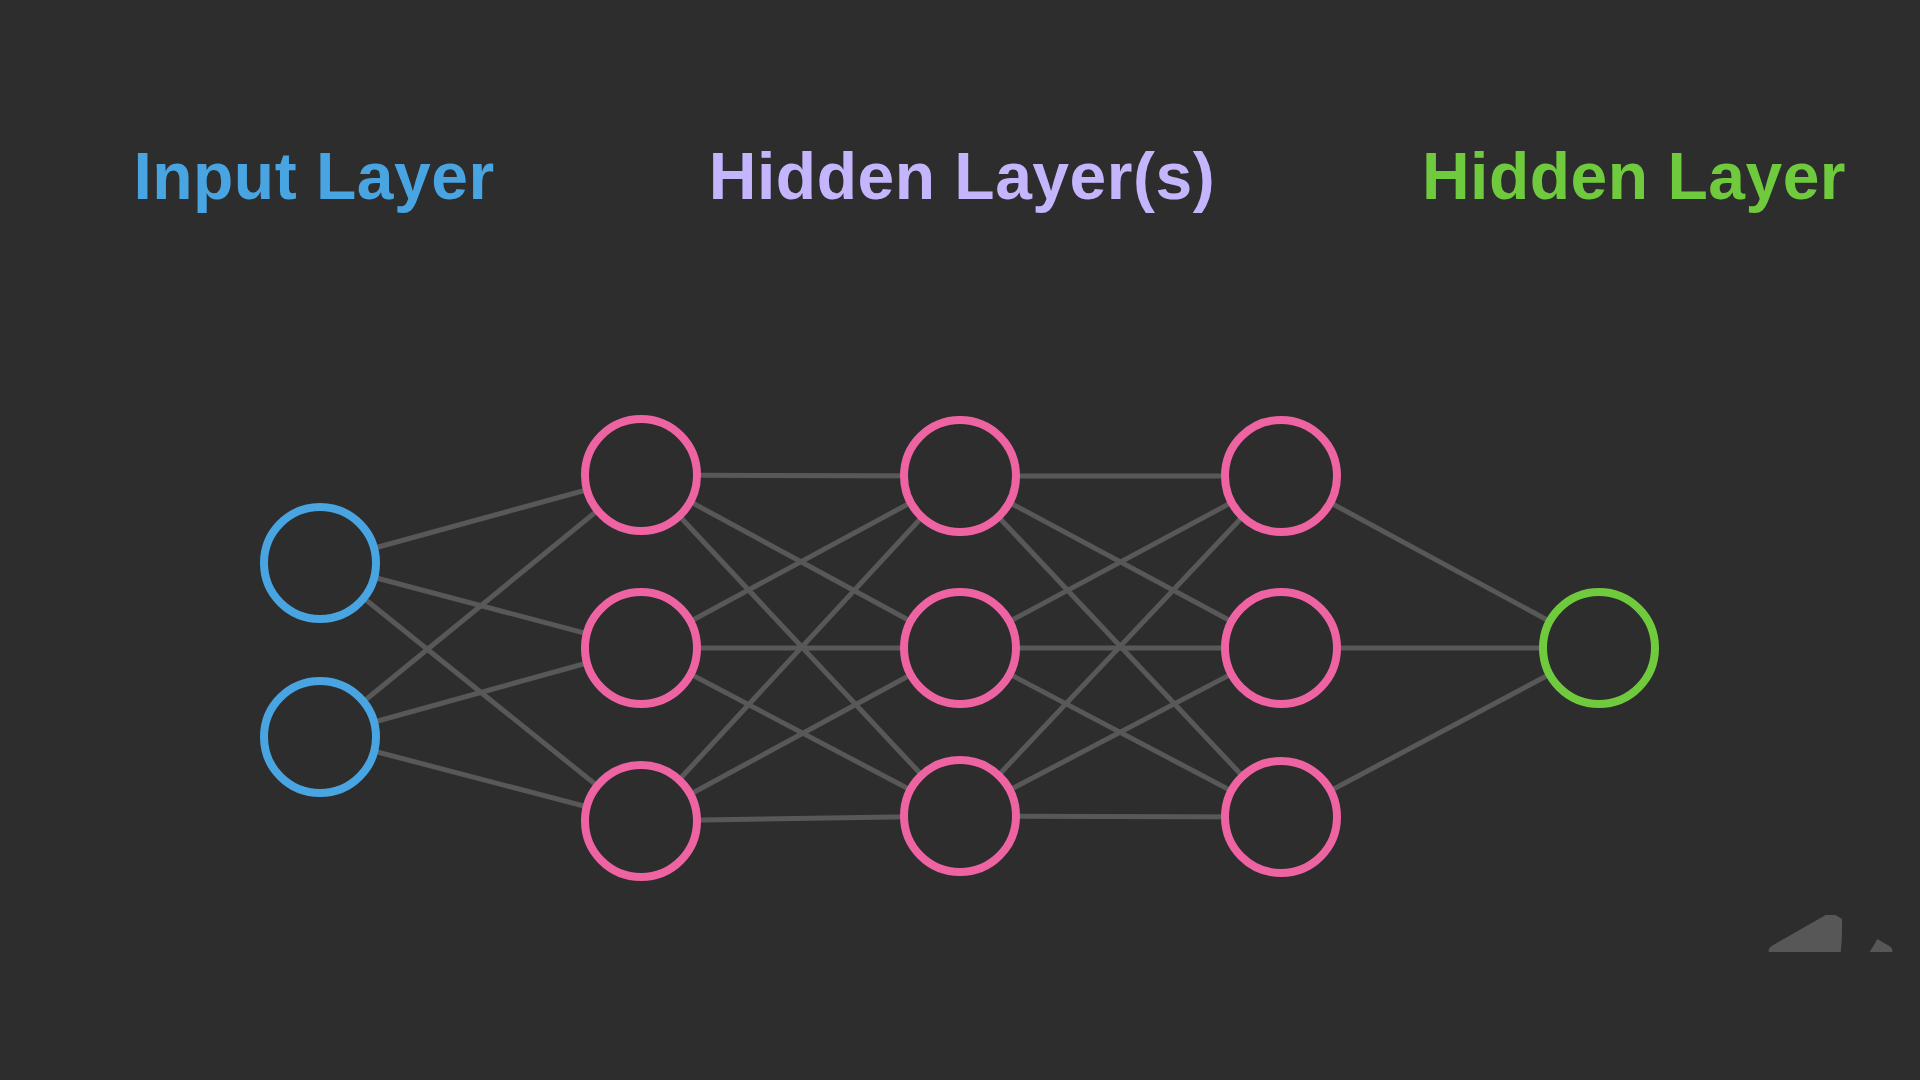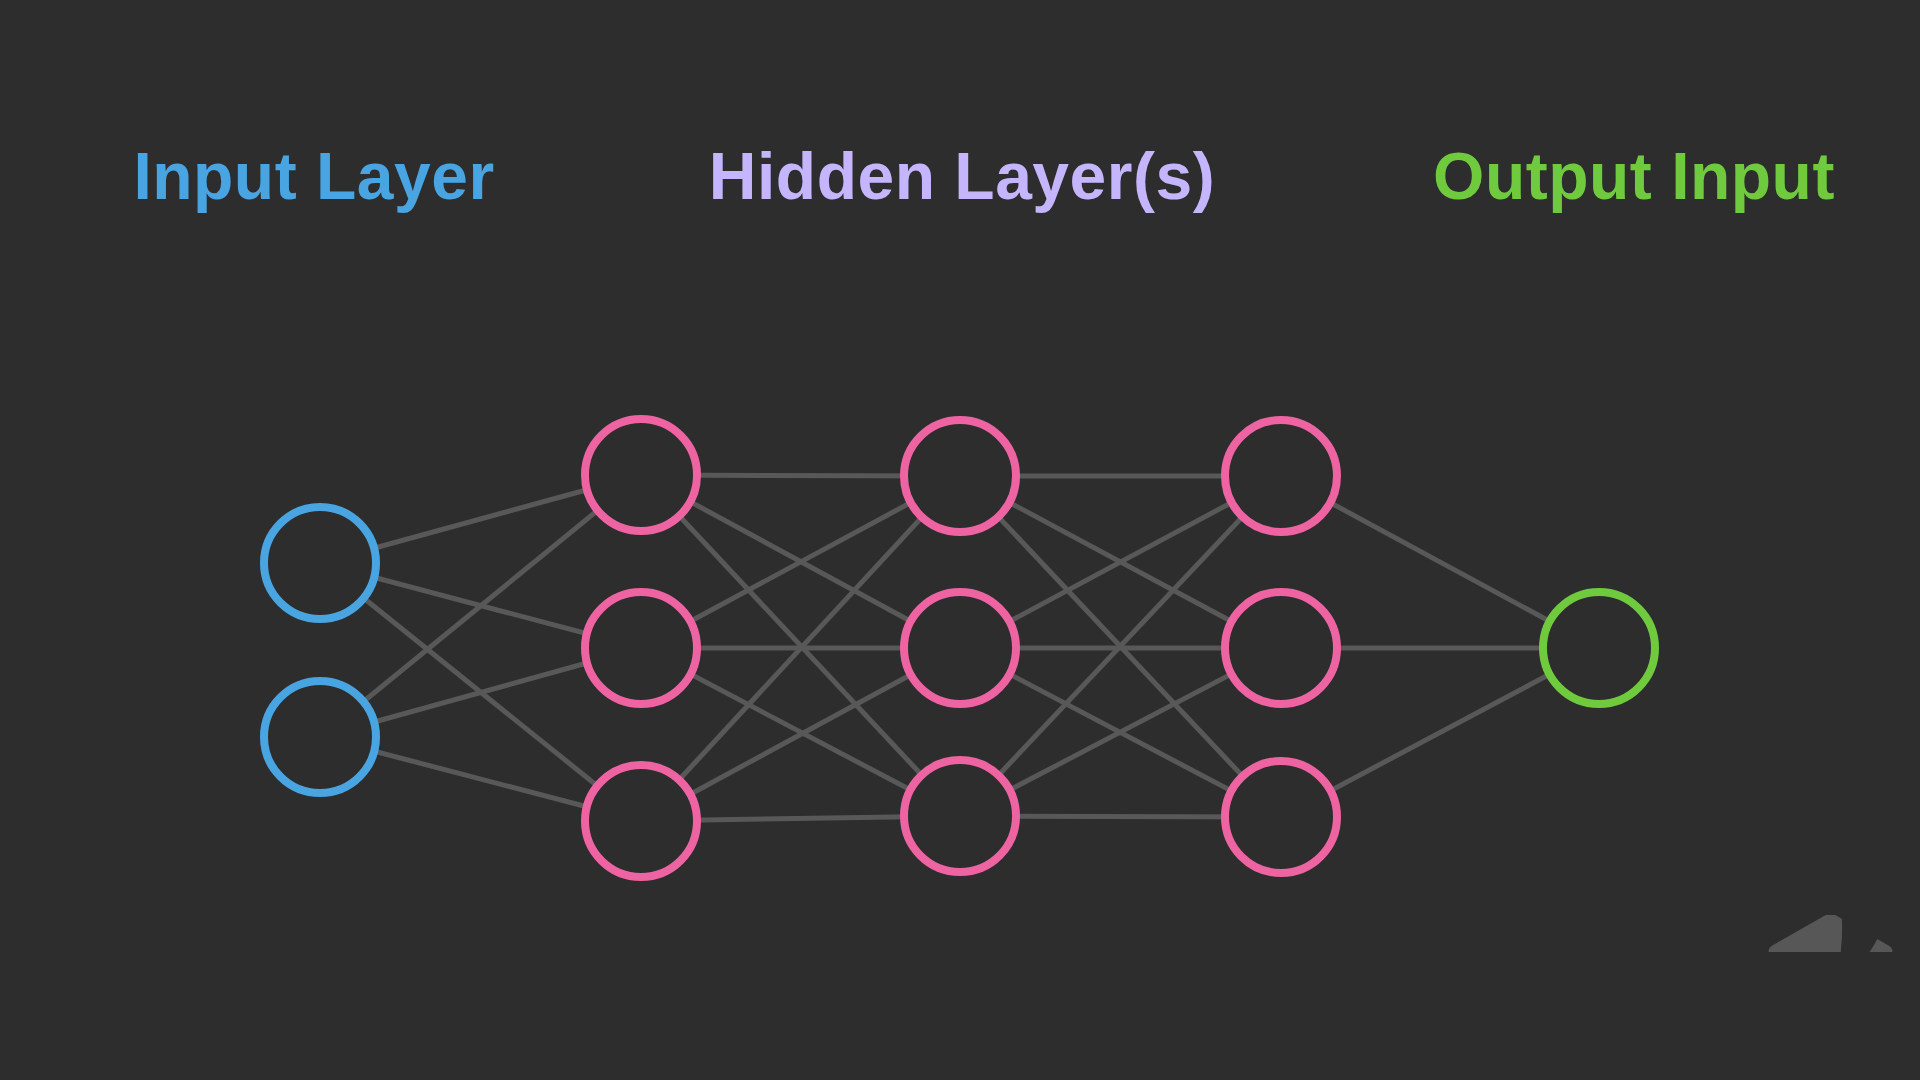--- a/index.html
+++ b/index.html
@@ -33,21 +33,21 @@
 </style>
 </head>
 <body>
 
 <div class="canvas">
 
   <div class="layer-label" style="left: 314px; top: 176px; color: rgb(73, 164, 226);">Input Layer</div>
 
   <div class="layer-label" style="left: 962px; top: 176px; color: #c4b5fd;">Hidden Layer(s)</div>
 
-  <div class="layer-label" style="left: 1634px; top: 176px; color: rgb(112, 202, 62);">Output Input</div>
+  <div class="layer-label" style="left: 1634px; top: 176px; color: rgb(112, 202, 62);">Hidden Layer</div>
 
   <svg id="network-svg" width="1920" height="1080">
       <line x1="320" y1="563" x2="641" y2="475" stroke="#585858" stroke-width="5"></line>
       <line x1="320" y1="563" x2="641" y2="648" stroke="#585858" stroke-width="5"></line>
       <line x1="320" y1="563" x2="641" y2="821" stroke="#585858" stroke-width="5"></line>
       <line x1="320" y1="737" x2="641" y2="475" stroke="#585858" stroke-width="5"></line>
       <line x1="320" y1="737" x2="641" y2="648" stroke="#585858" stroke-width="5"></line>
       <line x1="320" y1="737" x2="641" y2="821" stroke="#585858" stroke-width="5"></line>
       <line x1="641" y1="475" x2="960" y2="476" stroke="#585858" stroke-width="5"></line>
       <line x1="641" y1="475" x2="960" y2="648" stroke="#585858" stroke-width="5"></line>

